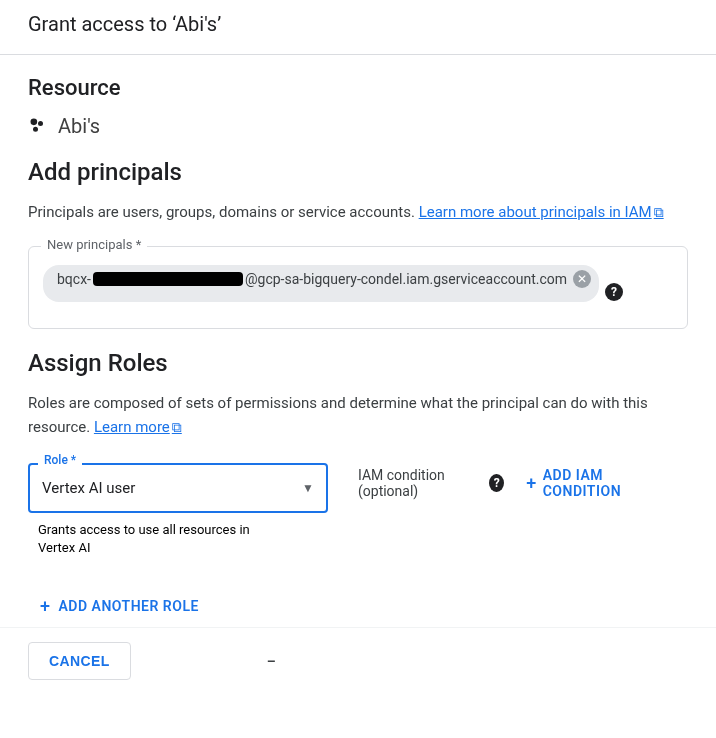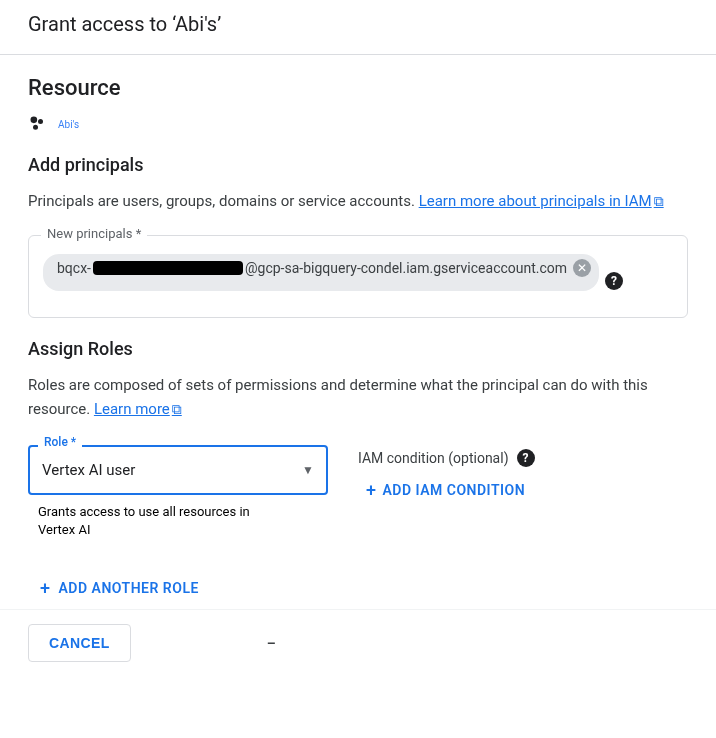--- a/index.html
+++ b/index.html
@@ -29,28 +29,28 @@
     .section {
       padding: 20px 28px 0 28px;
     }
     .section-heading {
       font-size: 22px;
       font-weight: 500;
       color: #202124;
       margin-bottom: 14px;
     }
     .section-heading.large {
-      font-size: 18px;
+      font-size: 24px;
     }
     .resource-row {
       display: flex;
       align-items: center;
       gap: 10px;
-      font-size: 10px;
-      color: #3b82f6;
+      font-size: 20px;
+      color: #404040;
     }
     .resource-icon svg {
       width: 20px;
       height: 20px;
       display: block;
     }
     .principals-desc {
       font-size: 15px;
       color: #3c4043;
       line-height: 1.6;
@@ -184,21 +184,20 @@
     .role-help {
       font-size: 13px;
       color: #000000;
       padding: 8px 10px 0 10px;
       line-height: 1.4;
       width: 260px;
     }
     .iam-col {
       flex: 1;
       display: flex;
-      flex-direction: column;
       gap: 14px;
       padding-top: 4px;
     }
     .iam-title-row {
       display: flex;
       align-items: center;
       gap: 8px;
       font-size: 14px;
       color: #3c4043;
     }

